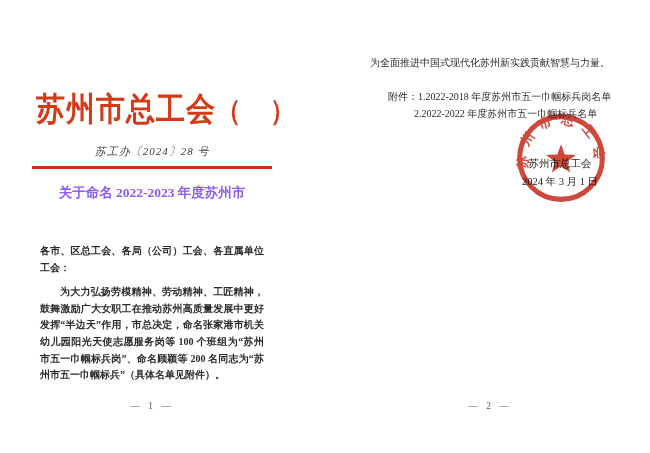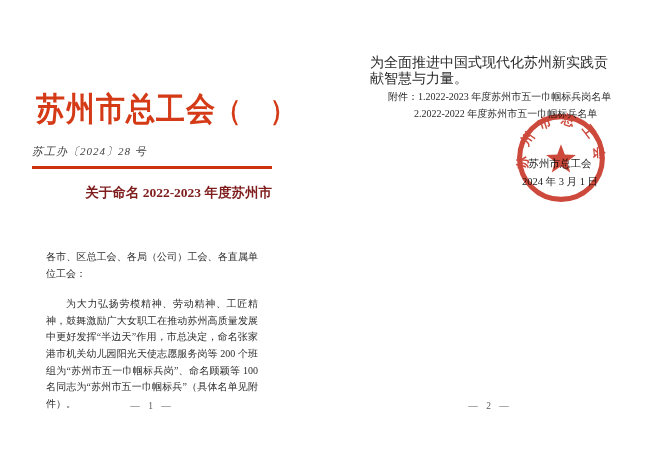--- a/index.html
+++ b/index.html
@@ -25,67 +25,67 @@
     font-weight: bold;
     transform: scaleY(1.12);
     transform-origin: left top;
   }
   .masthead-main  { font-size: 29px; letter-spacing: 1px; }
   .masthead-paren { font-size: 25px; letter-spacing: 2px; }
 
   .doc-number {
     position: absolute;
     top: 144px; left: 0; width: 100%;
-    text-align: left;
+    text-align: center;
     font-size: 11px;
     font-style: italic;
     color: #3c3c3c;
     letter-spacing: 1px;
   }
   .red-divider {
     position: absolute;
     top: 166px; left: 0;
     width: 100%; height: 2.5px;
     background: #cc330d;
   }
   .doc-title {
     position: absolute;
     top: 184px; left: 0; width: 100%;
-    text-align: right;
+    text-align: center;
     font-weight: bold;
     font-size: 13.5px;
     line-height: 17.5px;
-    color: #7f1d1d;
+    color: #8b5cf6;
   }
   .body-text {
     position: absolute;
     top: 235px; left: 0; width: 100%;
     font-size: 10px;
     line-height: 16.6px;
     text-align: justify;
     color: #2b2b2b;
   }
-  .body-text p { margin: 14px; }
+  .body-text p { margin: 8px; font-weight: bold; }
   .body-text .para { text-indent: 2em; }
 
   .page-num {
     position: absolute;
     top: 401px; left: 0; width: 100%;
     text-align: center;
     font-size: 9.5px;
     color: #5a5a5a;
     letter-spacing: 3px;
   }
 
   
   .continuation {
     position: absolute;
     top: 55px; left: 10px; right: 8px;
     margin: 0;
-    font-size: 14px;
+    font-size: 10px;
     line-height: 16px;
     color: #2b2b2b;
   }
   .attachments {
     position: absolute;
     top: 89px; left: 28px;
     font-size: 10px;
     line-height: 16.5px;
     color: #2b2b2b;
   }
@@ -122,33 +122,33 @@
     <div class="doc-number">苏工办〔2024〕28 号</div>
 
     <div class="red-divider"></div>
 
     <div class="doc-title">
       <div>关于命名 2022-2023 年度苏州市</div>
     </div>
 
     <div class="body-text">
       <p class="salutation">各市、区总工会、各局（公司）工会、各直属单位工会：</p>
-      <p class="para">为大力弘扬劳模精神、劳动精神、工匠精神，鼓舞激励广大女职工在推动苏州高质量发展中更好发挥“半边天”作用，市总决定，命名张家港市机关幼儿园阳光天使志愿服务岗等 200 个班组为“苏州市五一巾帼标兵岗”、命名顾颖等 100 名同志为“苏州市五一巾帼标兵”（具体名单见附件）。</p>
+      <p class="para">为大力弘扬劳模精神、劳动精神、工匠精神，鼓舞激励广大女职工在推动苏州高质量发展中更好发挥“半边天”作用，市总决定，命名张家港市机关幼儿园阳光天使志愿服务岗等 100 个班组为“苏州市五一巾帼标兵岗”、命名顾颖等 200 名同志为“苏州市五一巾帼标兵”（具体名单见附件）。</p>
     </div>
 
     <div class="page-num">— 1 —</div>
   </div>
 
   <div class="page page-right">
 
     <p class="continuation">为全面推进中国式现代化苏州新实践贡献智慧与力量。</p>
 
     <div class="attachments">
       <div class="att-line1">
-        <span>附件：</span><span>1.2022-2023 年度苏州市五一巾帼标兵岗名单</span>
+        <span>附件：</span><span>1.2022-2018 年度苏州市五一巾帼标兵岗名单</span>
       </div>
       <div class="att-line2">2.2022-2022 年度苏州市五一巾帼标兵名单</div>
     </div>
 
     <div class="signature">
       <div>苏州市总工会</div>
       <div>2024 年 3 月 1 日</div>
     </div>
 
     <svg class="seal" viewBox="0 0 100 100" aria-hidden="true">

